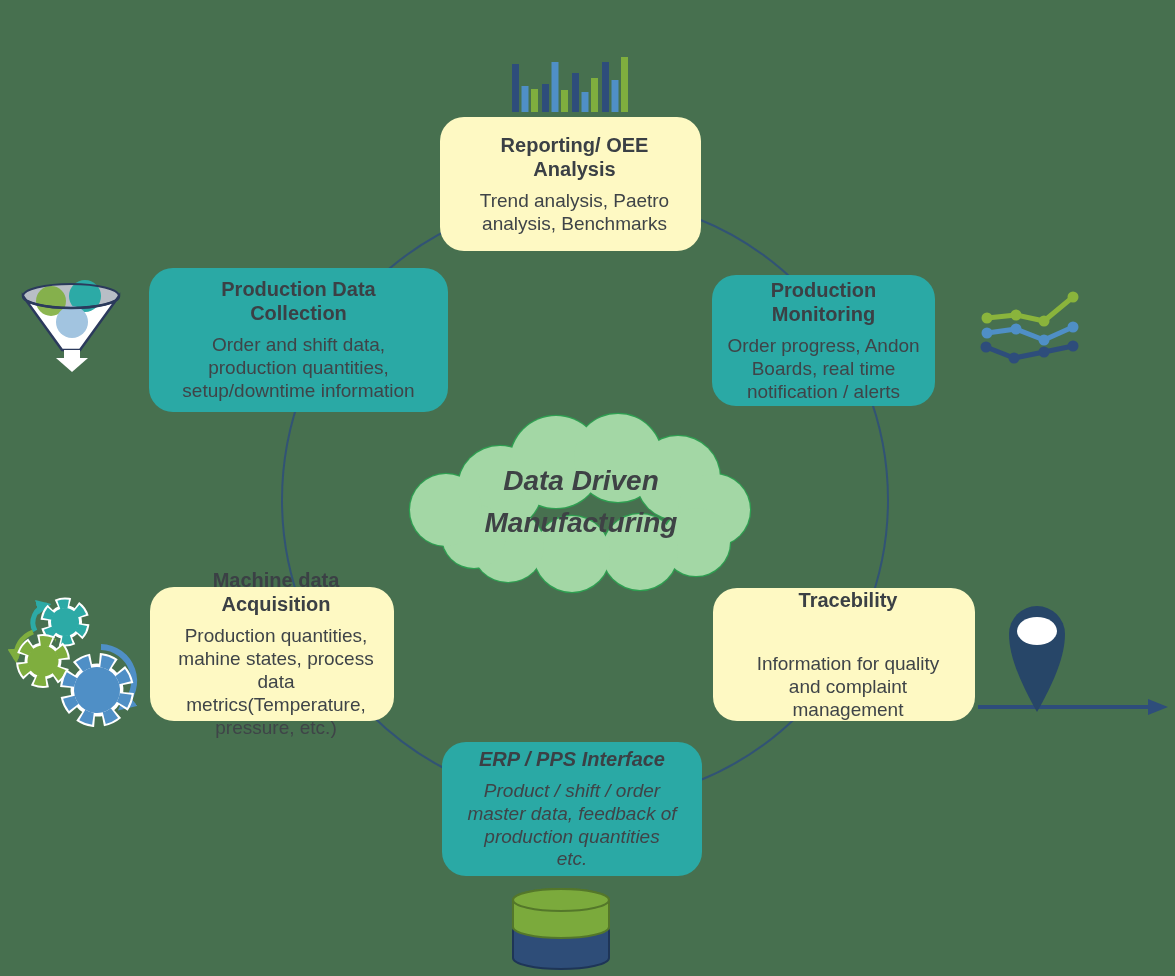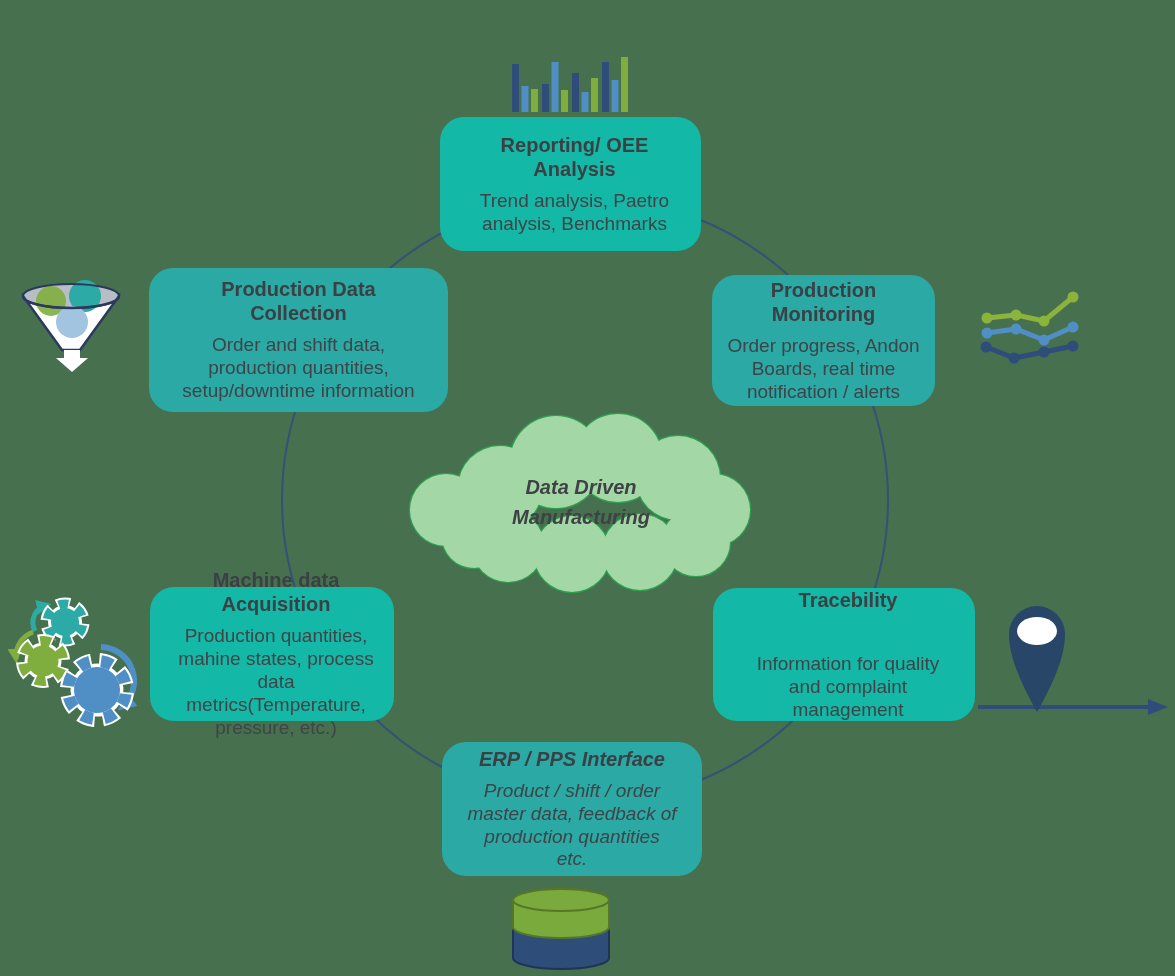--- a/index.html
+++ b/index.html
@@ -3,21 +3,21 @@
 <meta charset="utf-8">
 <style>
   html,body{margin:0;padding:0;}
   body{width:1175px;height:976px;overflow:hidden;background:#47704f;
        font-family:"Liberation Sans", sans-serif;}
   #canvas{position:relative;width:1175px;height:976px;background:#47704f;}
   .layer{position:absolute;left:0;top:0;width:1175px;height:976px;}
   .node{position:absolute;border-radius:24px;display:flex;flex-direction:column;
         align-items:center;justify-content:center;text-align:center;
         padding:6px 8px;box-sizing:border-box;z-index:3;}
-  .node.blue{background:#14b8a6;padding-left:16px;}
+  .node.blue{background:#fef9c3;padding-left:16px;}
   .node.teal{background:#2aa9a5;}
   .node-title{font-weight:bold;font-size:20px;line-height:1.2;color:#3b4045;
         white-space:pre-line;}
   .node-body{font-size:19px;line-height:1.21;color:#3f4448;margin-top:9px;
         white-space:pre-line;}
   #node-reporting{left:440px;top:117px;width:261px;height:134px;}
   #node-pdc{left:149px;top:268px;width:299px;height:144px;}
   #node-pm{left:712px;top:275px;width:223px;height:131px;}
   #node-mda{left:150px;top:587px;width:244px;height:134px;}
   #node-trace{left:713px;top:588px;width:262px;height:133px;gap:32px;}
@@ -25,21 +25,21 @@
   .icon{position:absolute;z-index:2;}
   #icon-bars{left:505px;top:52px;}
   #icon-funnel{left:14px;top:276px;}
   #icon-lines{left:978px;top:288px;}
   #icon-gears{left:5px;top:585px;}
   #icon-pin{left:972px;top:596px;}
   #icon-db{left:505px;top:885px;}
   #cloud{left:404px;top:410px;z-index:3;}
   #cloud-label{position:absolute;left:404px;top:410px;width:354px;height:184px;
         display:flex;align-items:center;justify-content:center;z-index:4;
-        font-size:20px;font-weight:bold;font-style:italic;color:#3e4245;
+        font-size:28px;font-weight:bold;font-style:italic;color:#3e4245;
         line-height:1.5;text-align:center;white-space:pre-line;}
 </style>
 </head>
 <body>
 
 <div id="canvas">
 
   <svg class="layer" style="z-index:1">
     <circle cx="585" cy="500" r="303" fill="none" stroke="#2e4d7b" stroke-width="2" stroke-opacity="0.85"></circle>
   </svg>

